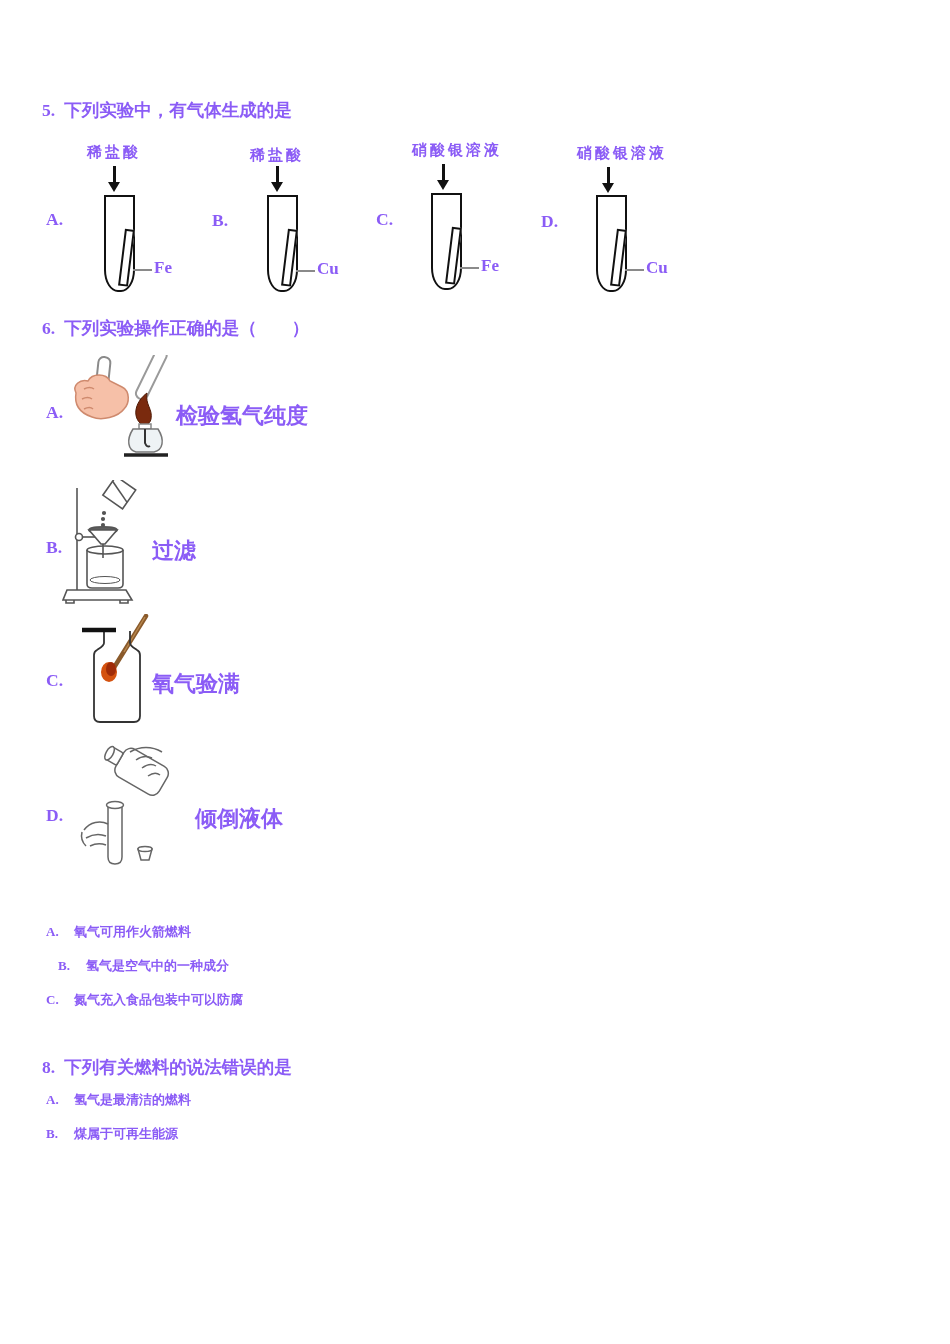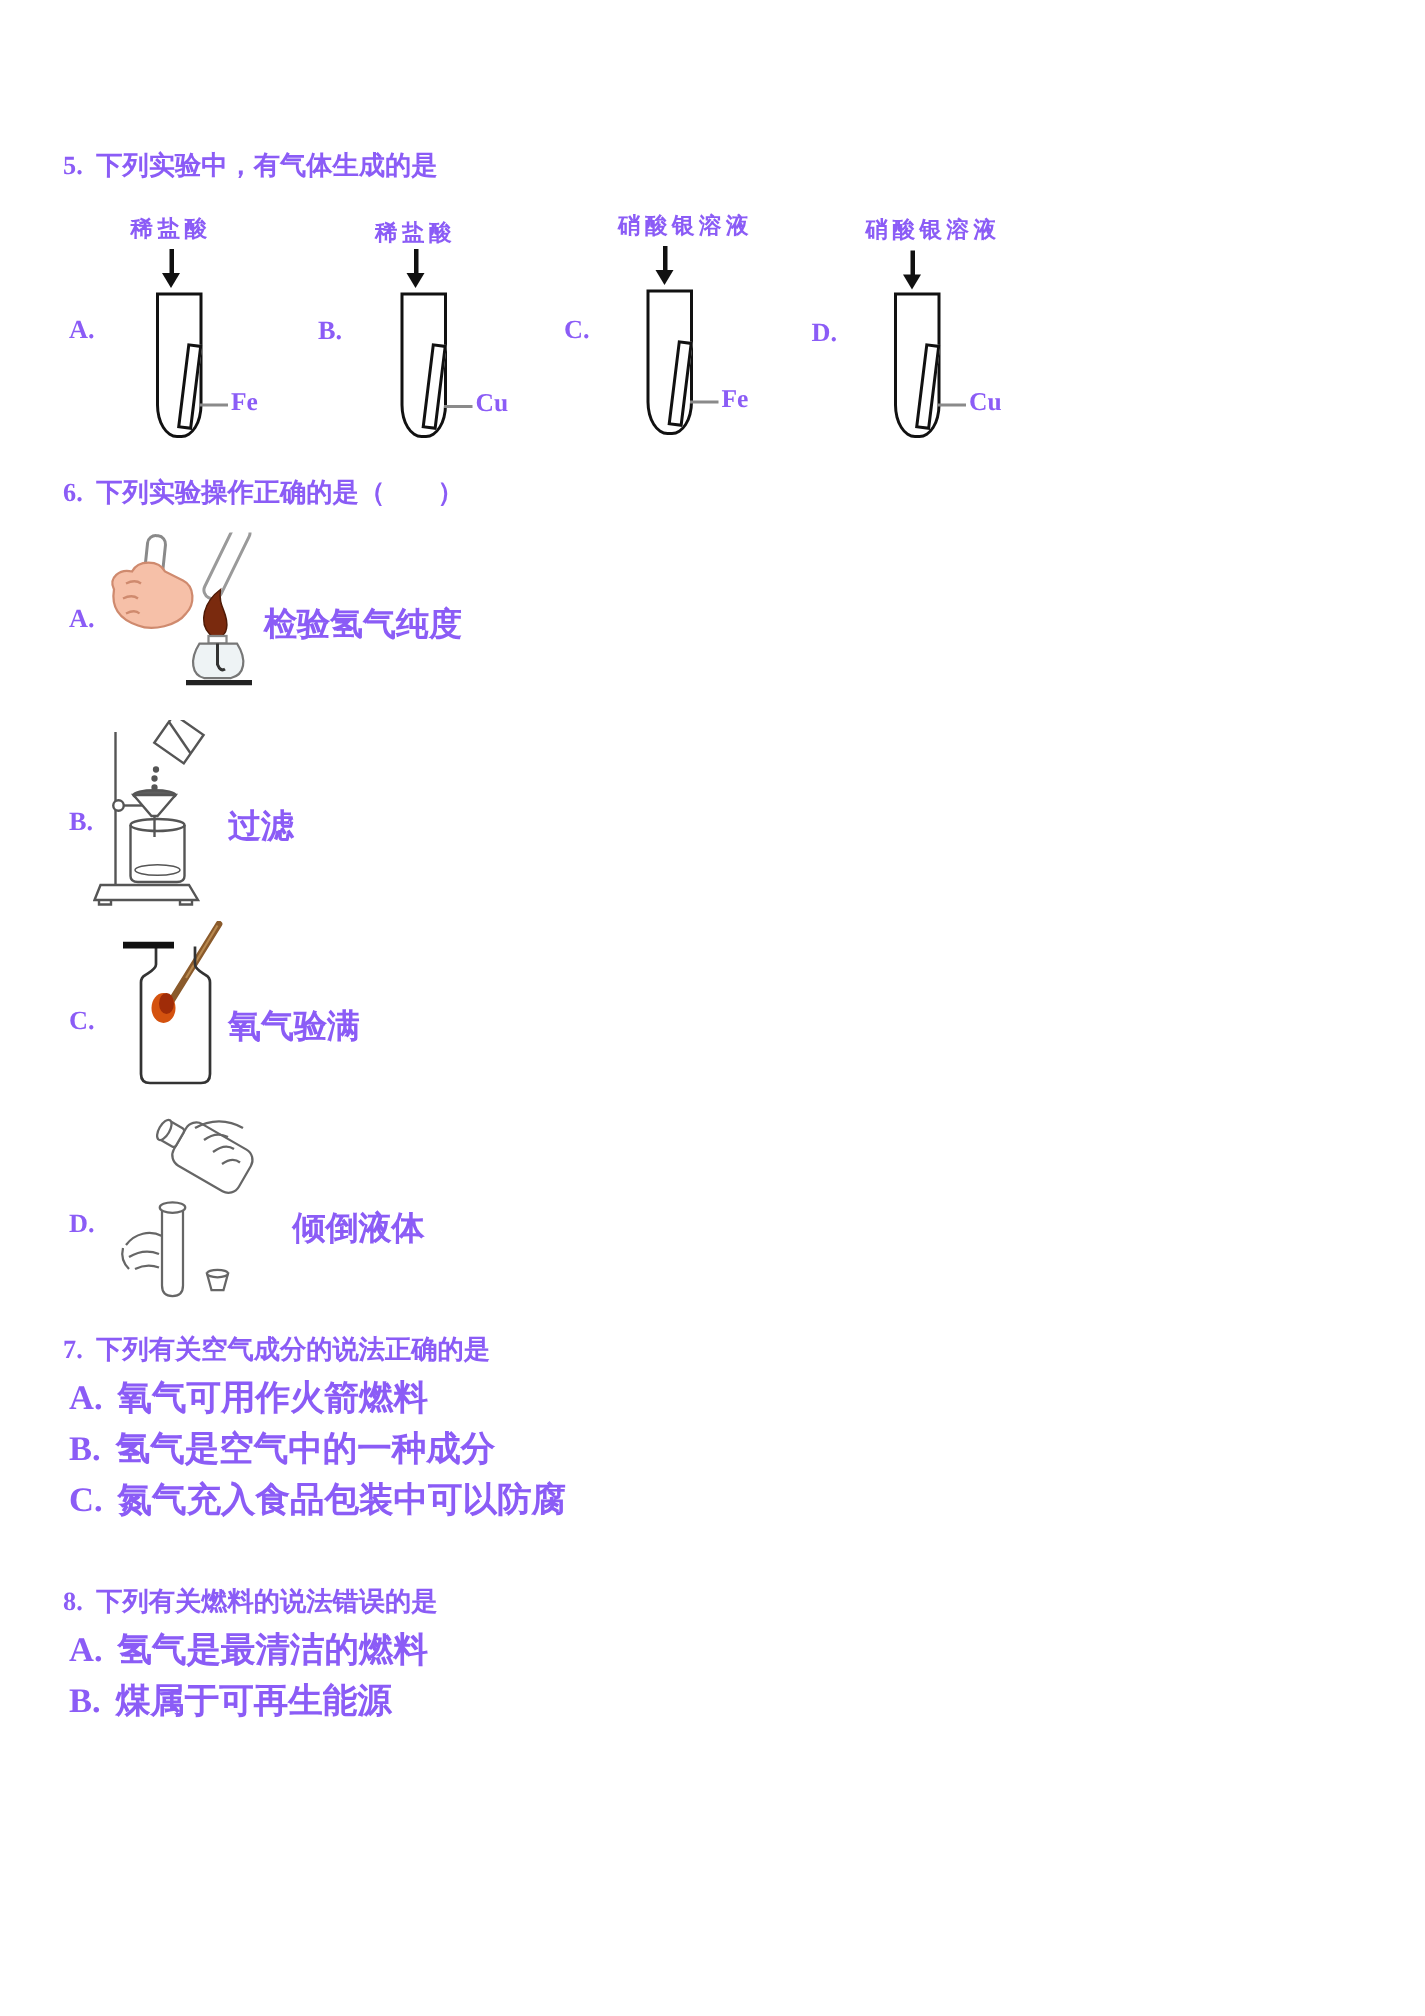--- a/index.html
+++ b/index.html
@@ -4,21 +4,21 @@
 <style>
   html,body { margin:0; padding:0; background:#ffffff; }
   .page {
     position:relative; width:950px; height:1344px; background:#ffffff;
     font-family:"Liberation Serif","DejaVu Serif",serif;
     font-weight:bold; color:#8b5cf6; overflow:hidden;
   }
   .abs { position:absolute; }
   .line { font-size:17.5px; white-space:nowrap; line-height:20px; }
   .qnum { margin-right:9px; }
-  .optline { font-size:23px; white-space:nowrap; line-height:20px; }
+  .optline { font-size:13px; white-space:nowrap; line-height:20px; }
   .opt-letter { display:inline-block; min-width:18px; margin-right:10px; }
   
   .reagent { font-size:15px; letter-spacing:3px; text-align:center; white-space:nowrap; }
   .letter { font-size:17.5px; }
   .metal { font-size:17px; font-family:"Liberation Serif",serif; }
   .tube {
     width:27px; height:93px; background:#fff;
     border:2.5px solid #111;
     border-radius:0 0 14px 14px / 0 0 22px 22px;
   }
@@ -162,27 +162,24 @@
         <path d="M30,62 L30,113 Q30,120 37,120 Q44,120 44,113 L44,62"></path>
         <ellipse cx="37" cy="61" rx="8.5" ry="3.5"></ellipse>
         <path d="M6,86 C12,78 22,76 30,80 M8,94 q10,-6 20,-2 M12,102 q8,-4 16,-1 M4,88 q-2,8 4,14" fill="none"></path>
         <path d="M60,105 L74,105 L71,116 L63,116 Z"></path>
         <ellipse cx="67" cy="105" rx="7" ry="2.5"></ellipse>
       </g>
     </svg>
   </div>
   <div class="abs caption" style="left:195px; top:804px;">倾倒液体</div>
 
-  <div class="abs line" style="left:42px; top:889px;">
-    <span class="qnum">7.</span><span>下列有关空气成分的说法正确的是</span>
-  </div>
   <div class="abs optline" style="left:46px; top:922px;">
     <span class="opt-letter">A.</span><span>氧气可用作火箭燃料</span>
   </div>
-  <div class="abs optline" style="left:46px; top:956px;">
+  <div class="abs optline" style="left:58px; top:956px;">
     <span class="opt-letter">B.</span><span>氢气是空气中的一种成分</span>
   </div>
   <div class="abs optline" style="left:46px; top:990px;">
     <span class="opt-letter">C.</span><span>氮气充入食品包装中可以防腐</span>
   </div>
 
   <div class="abs line" style="left:42px; top:1057px;">
     <span class="qnum">8.</span><span>下列有关燃料的说法错误的是</span>
   </div>
   <div class="abs optline" style="left:46px; top:1090px;">

